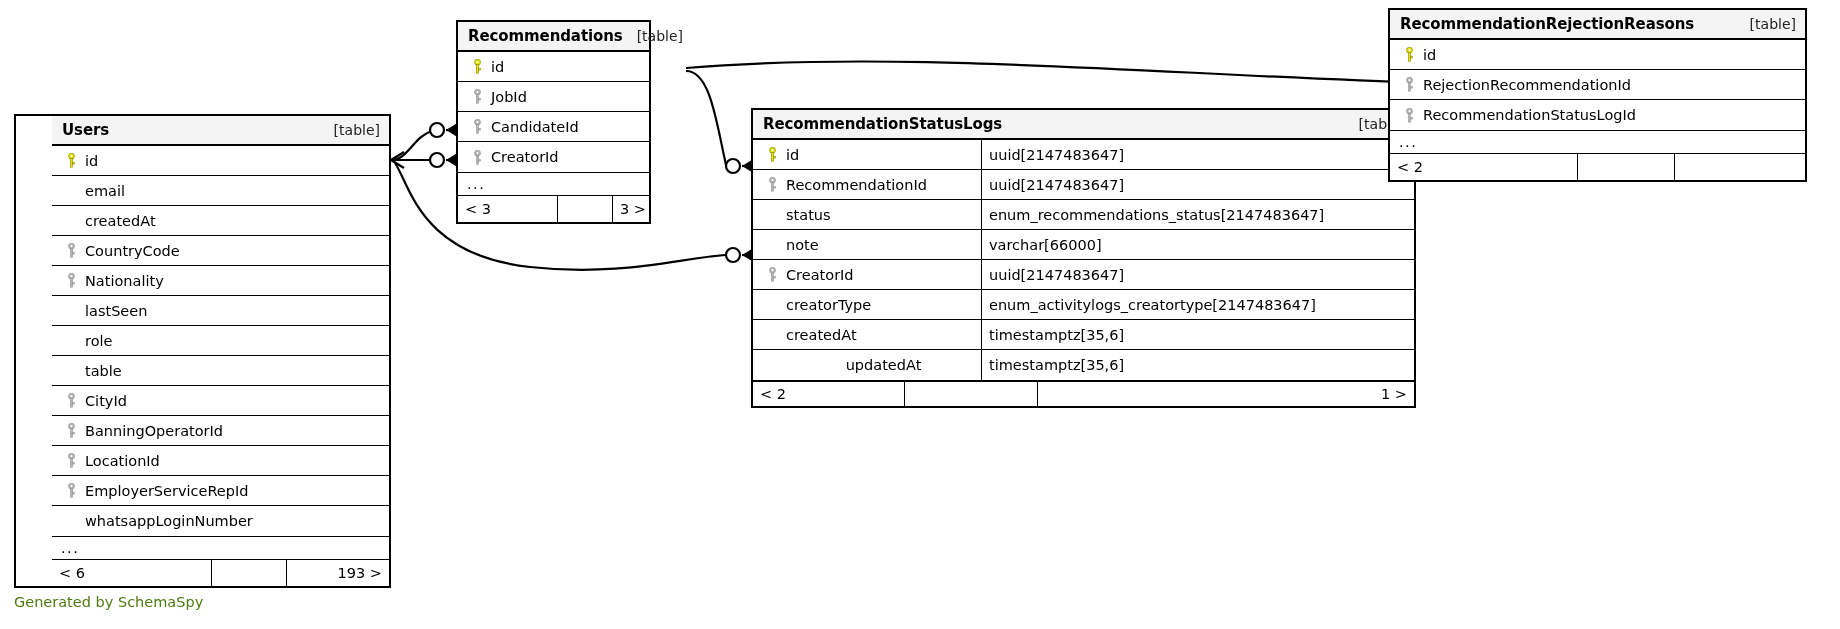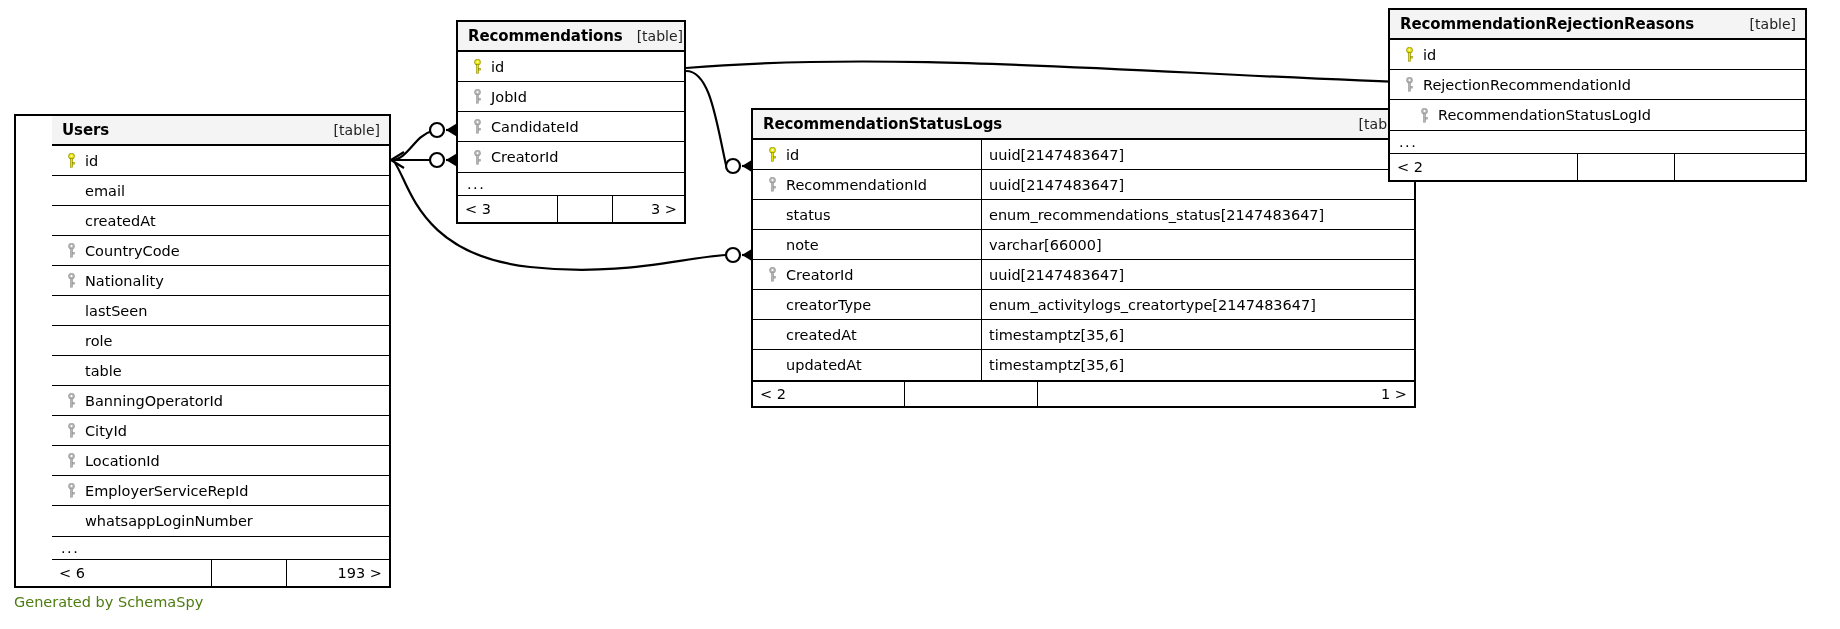--- a/index.html
+++ b/index.html
@@ -273,34 +273,34 @@
         <div class="row">
           <div class="cell-name">
             <span class="keyslot">
               <svg class="key" viewBox="0 0 9 15">
                 <circle cx="4.5" cy="3.2" r="3" fill="#b3b3b3" stroke="#9a9a9a" stroke-width="0.7"></circle>
                 <circle cx="4.5" cy="3.1" r="1.05" fill="#ffffff"></circle>
                 <rect x="3.4" y="5.6" width="2.2" height="8.6" fill="#b3b3b3" stroke="#9a9a9a" stroke-width="0.6"></rect>
                 <rect x="5.6" y="9.4" width="1.9" height="1.7" fill="#b3b3b3" stroke="#9a9a9a" stroke-width="0.6"></rect>
               </svg>
             </span>
+            <span class="col-label">CityId</span>
+          </div>
+        </div>
+        <div class="row">
+          <div class="cell-name">
+            <span class="keyslot">
+              <svg class="key" viewBox="0 0 9 15">
+                <circle cx="4.5" cy="3.2" r="3" fill="#b3b3b3" stroke="#9a9a9a" stroke-width="0.7"></circle>
+                <circle cx="4.5" cy="3.1" r="1.05" fill="#ffffff"></circle>
+                <rect x="3.4" y="5.6" width="2.2" height="8.6" fill="#b3b3b3" stroke="#9a9a9a" stroke-width="0.6"></rect>
+                <rect x="5.6" y="9.4" width="1.9" height="1.7" fill="#b3b3b3" stroke="#9a9a9a" stroke-width="0.6"></rect>
+              </svg>
+            </span>
             <span class="col-label">BanningOperatorId</span>
-          </div>
-        </div>
-        <div class="row">
-          <div class="cell-name">
-            <span class="keyslot">
-              <svg class="key" viewBox="0 0 9 15">
-                <circle cx="4.5" cy="3.2" r="3" fill="#b3b3b3" stroke="#9a9a9a" stroke-width="0.7"></circle>
-                <circle cx="4.5" cy="3.1" r="1.05" fill="#ffffff"></circle>
-                <rect x="3.4" y="5.6" width="2.2" height="8.6" fill="#b3b3b3" stroke="#9a9a9a" stroke-width="0.6"></rect>
-                <rect x="5.6" y="9.4" width="1.9" height="1.7" fill="#b3b3b3" stroke="#9a9a9a" stroke-width="0.6"></rect>
-              </svg>
-            </span>
-            <span class="col-label">CityId</span>
           </div>
         </div>
         <div class="row">
           <div class="cell-name">
             <span class="keyslot">
               <svg class="key" viewBox="0 0 9 15">
                 <circle cx="4.5" cy="3.2" r="3" fill="#b3b3b3" stroke="#9a9a9a" stroke-width="0.7"></circle>
                 <circle cx="4.5" cy="3.1" r="1.05" fill="#ffffff"></circle>
                 <rect x="3.4" y="5.6" width="2.2" height="8.6" fill="#b3b3b3" stroke="#9a9a9a" stroke-width="0.6"></rect>
                 <rect x="5.6" y="9.4" width="1.9" height="1.7" fill="#b3b3b3" stroke="#9a9a9a" stroke-width="0.6"></rect>
@@ -330,21 +330,21 @@
         </div>
       </div>
     <div class="ellipsis-row">...</div>
     <div class="footer-row">
       <div class="foot-cell foot-left" style="flex:0 0 160px;">&lt; 6</div>
       <div class="foot-cell" style="flex:0 0 75px;"></div>
       <div class="foot-cell foot-right" style="flex:1 1 auto;">193 &gt;</div>
     </div>
   </div>
 
-  <div class="table-box" id="tbl-recommendations" style="left:456px; top:20px; width:230px;">
+  <div class="table-box" id="tbl-recommendations" style="left:456px; top:20px; width:195px;">
     <div class="tbl-header">
       <span class="tbl-title">Recommendations</span>
       <span class="tbl-tag">[table]</span>
     </div>
     <div>
         <div class="row">
           <div class="cell-name">
             <span class="keyslot">
               <svg class="key" viewBox="0 0 9 15">
                 <circle cx="4.5" cy="3.2" r="3" fill="#e8e400" stroke="#8a8800" stroke-width="0.7"></circle>
@@ -474,21 +474,21 @@
           <div class="cell-type">enum_activitylogs_creatortype[2147483647]</div>
         </div>
         <div class="row split">
           <div class="cell-name" style="flex-basis: 229px;">
             <span class="keyslot"></span>
             <span class="col-label">createdAt</span>
           </div>
           <div class="cell-type">timestamptz[35,6]</div>
         </div>
         <div class="row split" style="border-bottom: none;">
-          <div class="cell-name" style="flex-basis: 229px;">
+          <div class="cell-name" style="flex-basis: 229px; justify-content: center;">
             <span class="keyslot"></span>
             <span class="col-label">updatedAt</span>
           </div>
           <div class="cell-type">timestamptz[35,6]</div>
         </div>
       </div>
     <div class="footer-row" style="border-top:2px solid #000;">
       <div class="foot-cell foot-left" style="flex:0 0 152px;">&lt; 2</div>
       <div class="foot-cell" style="flex:0 0 133px;"></div>
       <div class="foot-cell foot-right" style="flex:1 1 auto;">1 &gt;</div>
@@ -520,21 +520,21 @@
               <svg class="key" viewBox="0 0 9 15">
                 <circle cx="4.5" cy="3.2" r="3" fill="#b3b3b3" stroke="#9a9a9a" stroke-width="0.7"></circle>
                 <circle cx="4.5" cy="3.1" r="1.05" fill="#ffffff"></circle>
                 <rect x="3.4" y="5.6" width="2.2" height="8.6" fill="#b3b3b3" stroke="#9a9a9a" stroke-width="0.6"></rect>
                 <rect x="5.6" y="9.4" width="1.9" height="1.7" fill="#b3b3b3" stroke="#9a9a9a" stroke-width="0.6"></rect>
               </svg>
             </span>
             <span class="col-label">RejectionRecommendationId</span>
           </div>
         </div>
-        <div class="row" style="border-bottom: none; margin-left: 15px;">
+        <div class="row" style="border-bottom: none;">
           <div class="cell-name">
             <span class="keyslot">
               <svg class="key" viewBox="0 0 9 15">
                 <circle cx="4.5" cy="3.2" r="3" fill="#b3b3b3" stroke="#9a9a9a" stroke-width="0.7"></circle>
                 <circle cx="4.5" cy="3.1" r="1.05" fill="#ffffff"></circle>
                 <rect x="3.4" y="5.6" width="2.2" height="8.6" fill="#b3b3b3" stroke="#9a9a9a" stroke-width="0.6"></rect>
                 <rect x="5.6" y="9.4" width="1.9" height="1.7" fill="#b3b3b3" stroke="#9a9a9a" stroke-width="0.6"></rect>
               </svg>
             </span>
             <span class="col-label">RecommendationStatusLogId</span>

